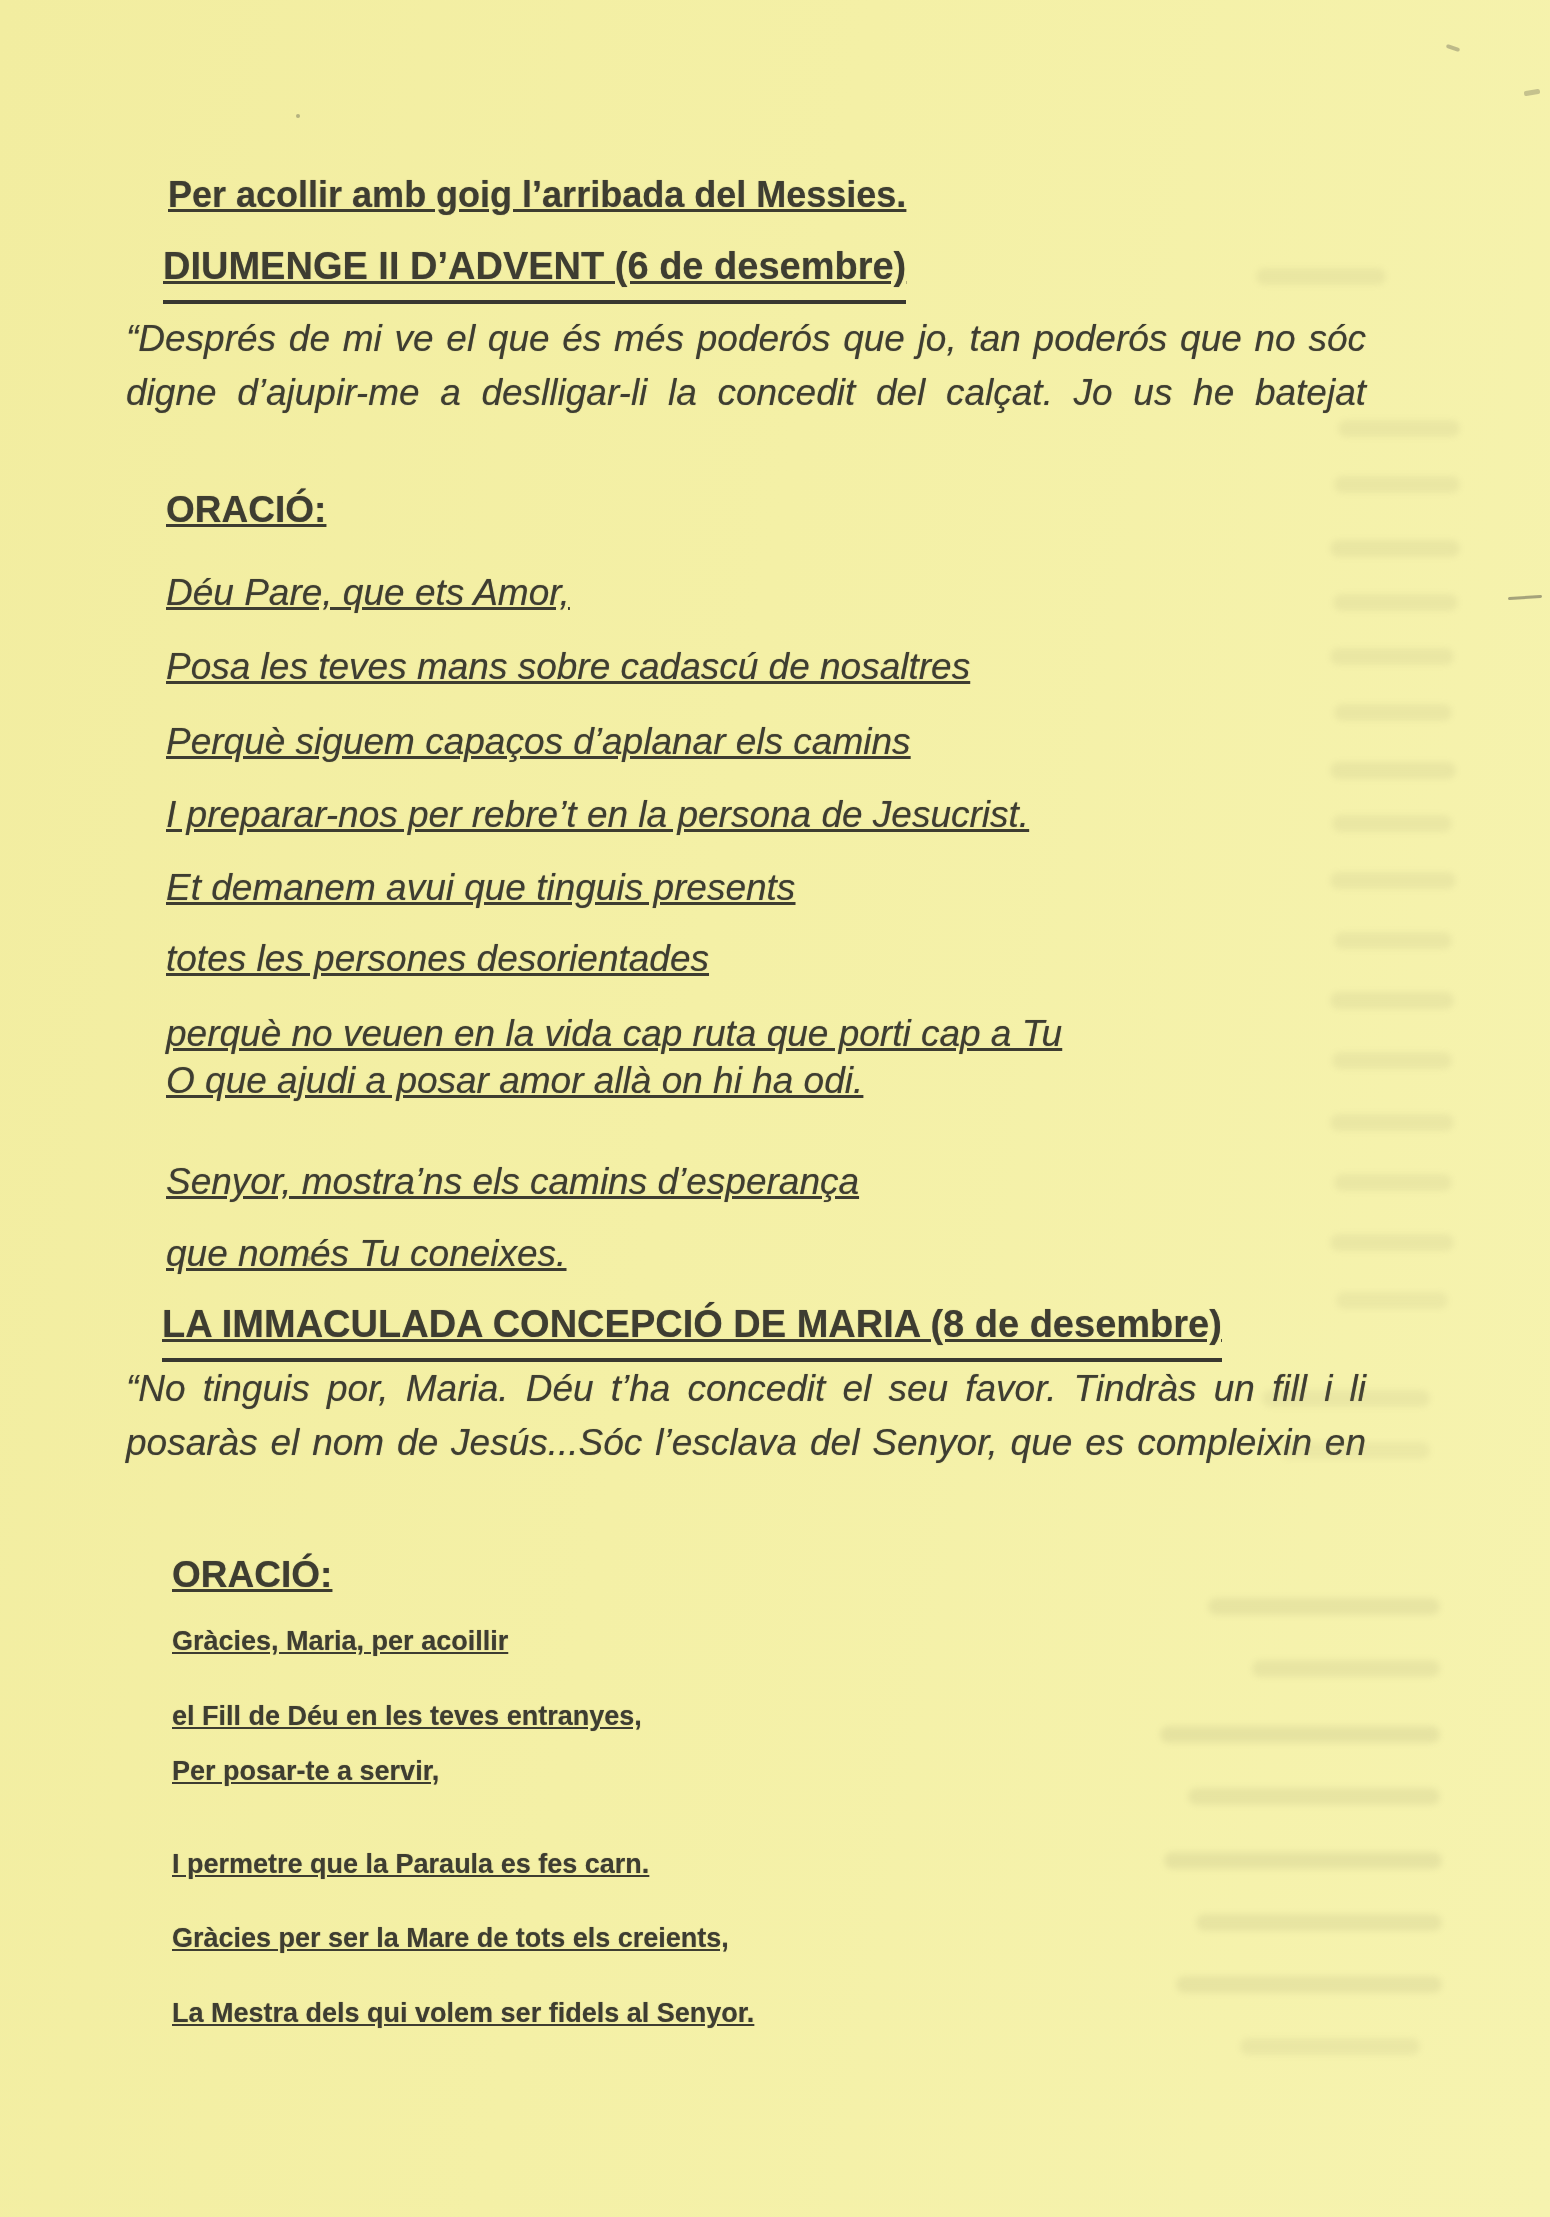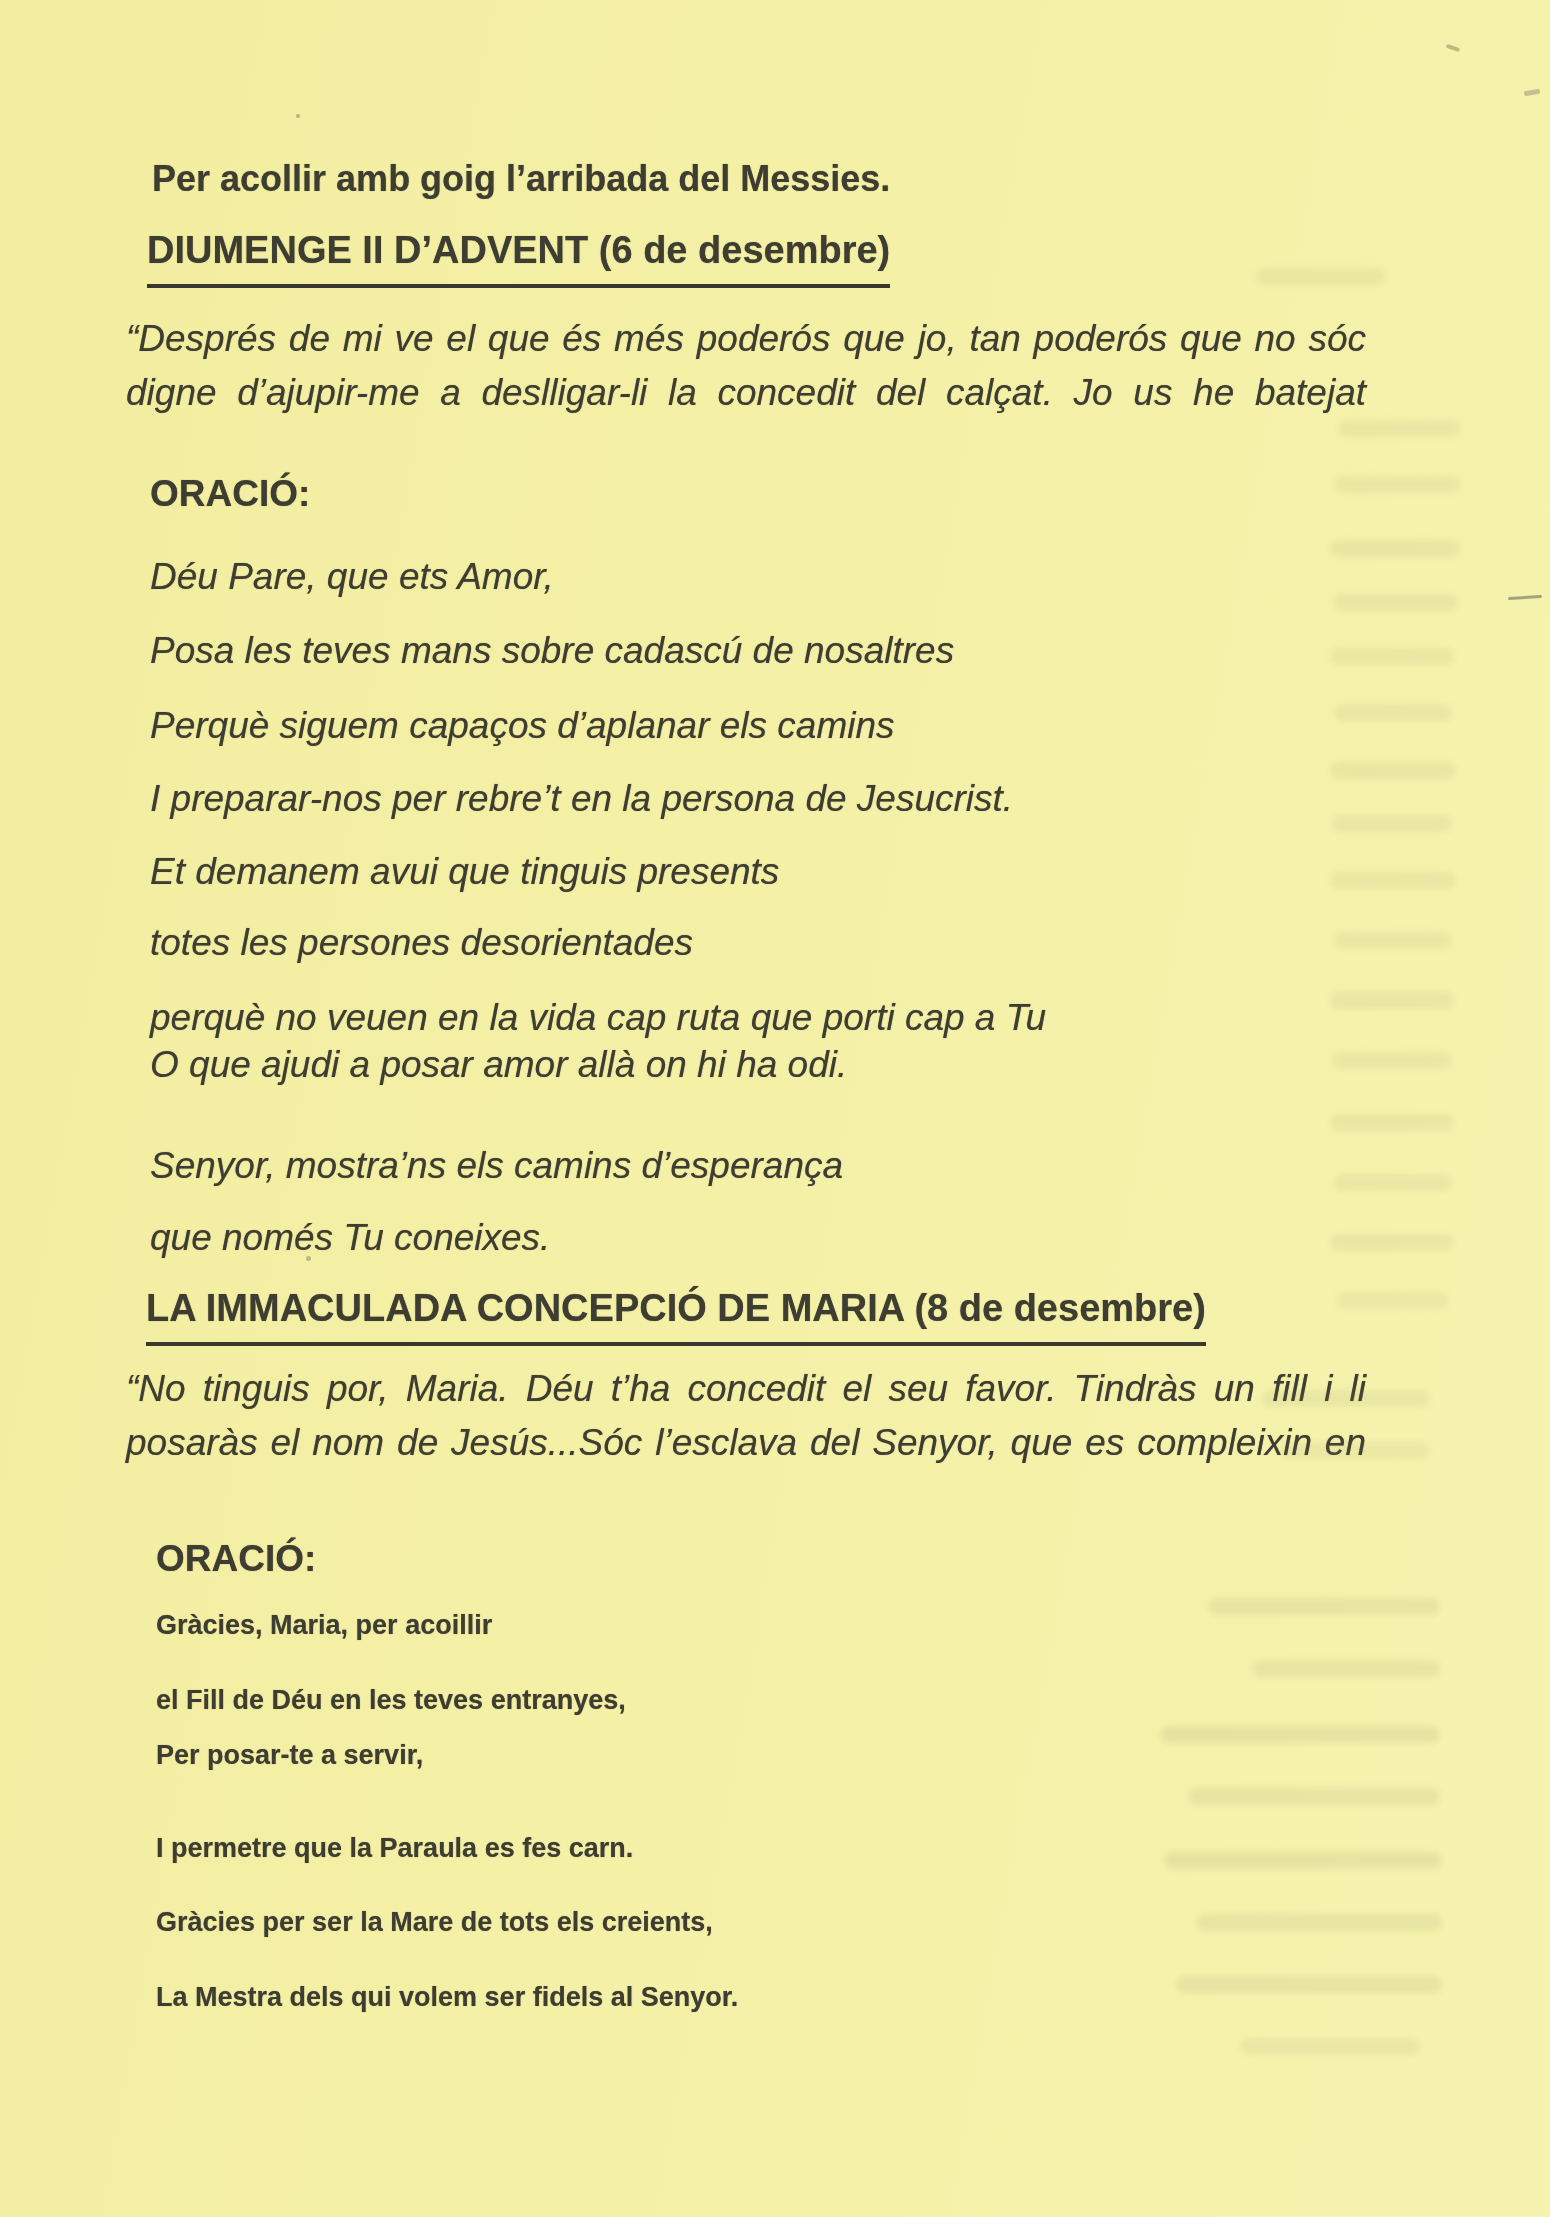--- a/index.html
+++ b/index.html
@@ -6,23 +6,24 @@
   .page{
     position:relative;
     width:1550px;height:2217px;
     margin:0 auto;
     background:linear-gradient(100deg,#f2eda0 0%,#f4f0a6 45%,#f6f3af 100%);
     overflow:hidden;
     font-family:"Liberation Sans","DejaVu Sans",sans-serif;
     color:#3e3d31;
   }
   .t{
-    position:absolute;margin:0;white-space:nowrap;
+    position:absolute;margin:16px;white-space:nowrap;
     font-size:37px;
     text-shadow:0 0 1px rgba(62,61,49,.55);
+    text-decoration:underline;
   }
   .bold{font-weight:700;}
   .it{font-style:italic;}
   .intro{font-size:36px;}
   .head{
     font-weight:700;font-size:38px;
     padding-bottom:12px;
     border-bottom:4px solid #393830;
   }
   .quote{

